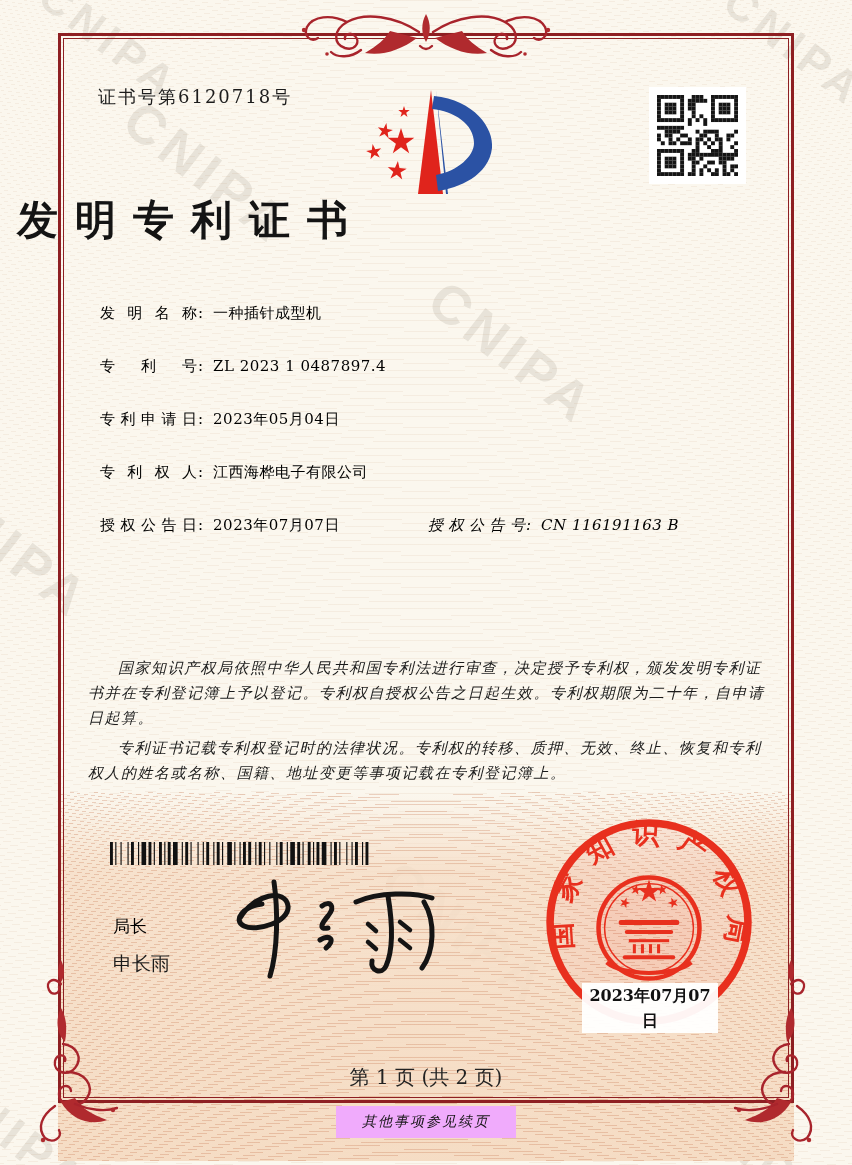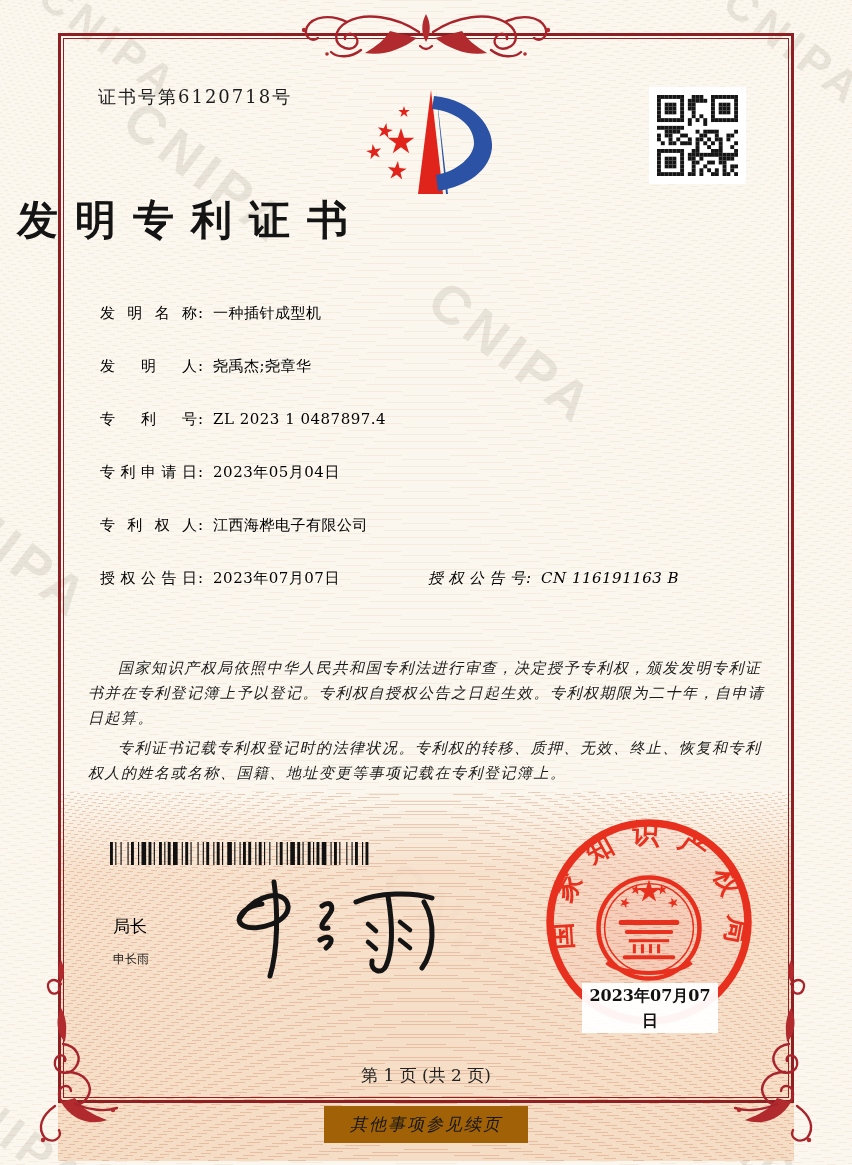--- a/index.html
+++ b/index.html
@@ -30,28 +30,28 @@
   .f-label{display:inline-block;width:97px;text-align:justify;text-align-last:justify;vertical-align:top;}
   .f-colon{display:inline-block;margin:0 10px 0 1px;}
   .f-value{letter-spacing:0.5px;}
   .f-pair2{position:absolute;left:328px;top:0;font-style:italic;}
   .body-text{position:absolute;left:88px;right:84px;top:656px;font-size:15px;line-height:25px;
     letter-spacing:1.5px;color:#1b1b1b;font-style:italic;z-index:4;}
   .body-text p{margin:0;text-indent:2em;}
   .body-text p + p{margin-top:5px;}
   .barcode{position:absolute;left:110px;top:842px;z-index:4;}
   .officer-title{position:absolute;left:113px;top:915px;font-size:17px;color:#000000;z-index:4;}
-  .officer-name{position:absolute;left:113px;top:951px;font-size:12px;color:#1b1b1b;z-index:4;}
+  .officer-name{position:absolute;left:113px;top:951px;font-size:19px;color:#1b1b1b;z-index:4;}
   .signature{position:absolute;left:218px;top:876px;z-index:4;}
   .seal{position:absolute;left:542px;top:815px;width:214px;height:214px;z-index:5;mix-blend-mode:multiply;}
   .seal-date{position:absolute;left:582px;top:983px;width:136px;line-height:25px;background:rgba(255,255,255,0.95);
     text-align:center;font-size:16px;font-weight:600;color:#111;z-index:6;}
-  .page-info{position:absolute;left:58px;right:58px;top:1064px;text-align:center;font-size:17px;color:#222;z-index:4;}
+  .page-info{position:absolute;left:58px;right:58px;top:1064px;text-align:center;font-size:20px;color:#222;z-index:4;}
   .note-wrap{position:absolute;left:0;right:0;top:1106px;display:flex;justify-content:center;z-index:6;}
-  .note-box{background:#a16207;padding:7px 26px;font-size:17px;font-style:italic;color:#161616;letter-spacing:2px;}
+  .note-box{background:#f0abfc;padding:7px 26px;font-size:14px;font-style:italic;color:#161616;letter-spacing:2px;}
   .orn{position:absolute;z-index:3;pointer-events:none;}
   .orn-top{left:50%;top:6px;margin-left:-135px;}
   .orn-bl{left:10px;bottom:16px;transform:scaleX(-1);}
   .orn-br{right:10px;bottom:16px;}
   .seal-arc-text{font-size:27px;font-weight:700;letter-spacing:17px;fill:#e8301e;font-family:"DejaVu Serif",serif;}
 </style>
 </head>
 <body>
 
 <div class="page">
@@ -358,23 +358,20 @@
       <path d="M86,10 C126,14 146,42 144,62 C141,90 110,102 90,105 L88,89 C110,85 126,70 126,57 C126,38 106,25 84,23 Z" fill="#2b52a4"></path>
     </svg>
 
     <div class="title">发明专利证书</div>
 
     <div class="fields">
       <div class="f-row">
         <span class="f-label">发明名称</span><span class="f-colon">:</span><span class="f-value">一种插针成型机</span>
       </div>
       <div class="f-row">
-        <span class="f-label">发明人</span><span class="f-colon">:</span><span class="f-value">尧禹杰;尧章华</span>
-      </div>
-      <div class="f-row">
         <span class="f-label">专利号</span><span class="f-colon">:</span><span class="f-value">ZL 2023 1 0487897.4</span>
       </div>
       <div class="f-row">
         <span class="f-label">专利申请日</span><span class="f-colon">:</span><span class="f-value">2023年05月04日</span>
       </div>
       <div class="f-row">
         <span class="f-label">专利权人</span><span class="f-colon">:</span><span class="f-value">江西海桦电子有限公司</span>
       </div>
       <div class="f-row">
         <span class="f-label">授权公告日</span><span class="f-colon">:</span><span class="f-value">2023年07月07日</span>

